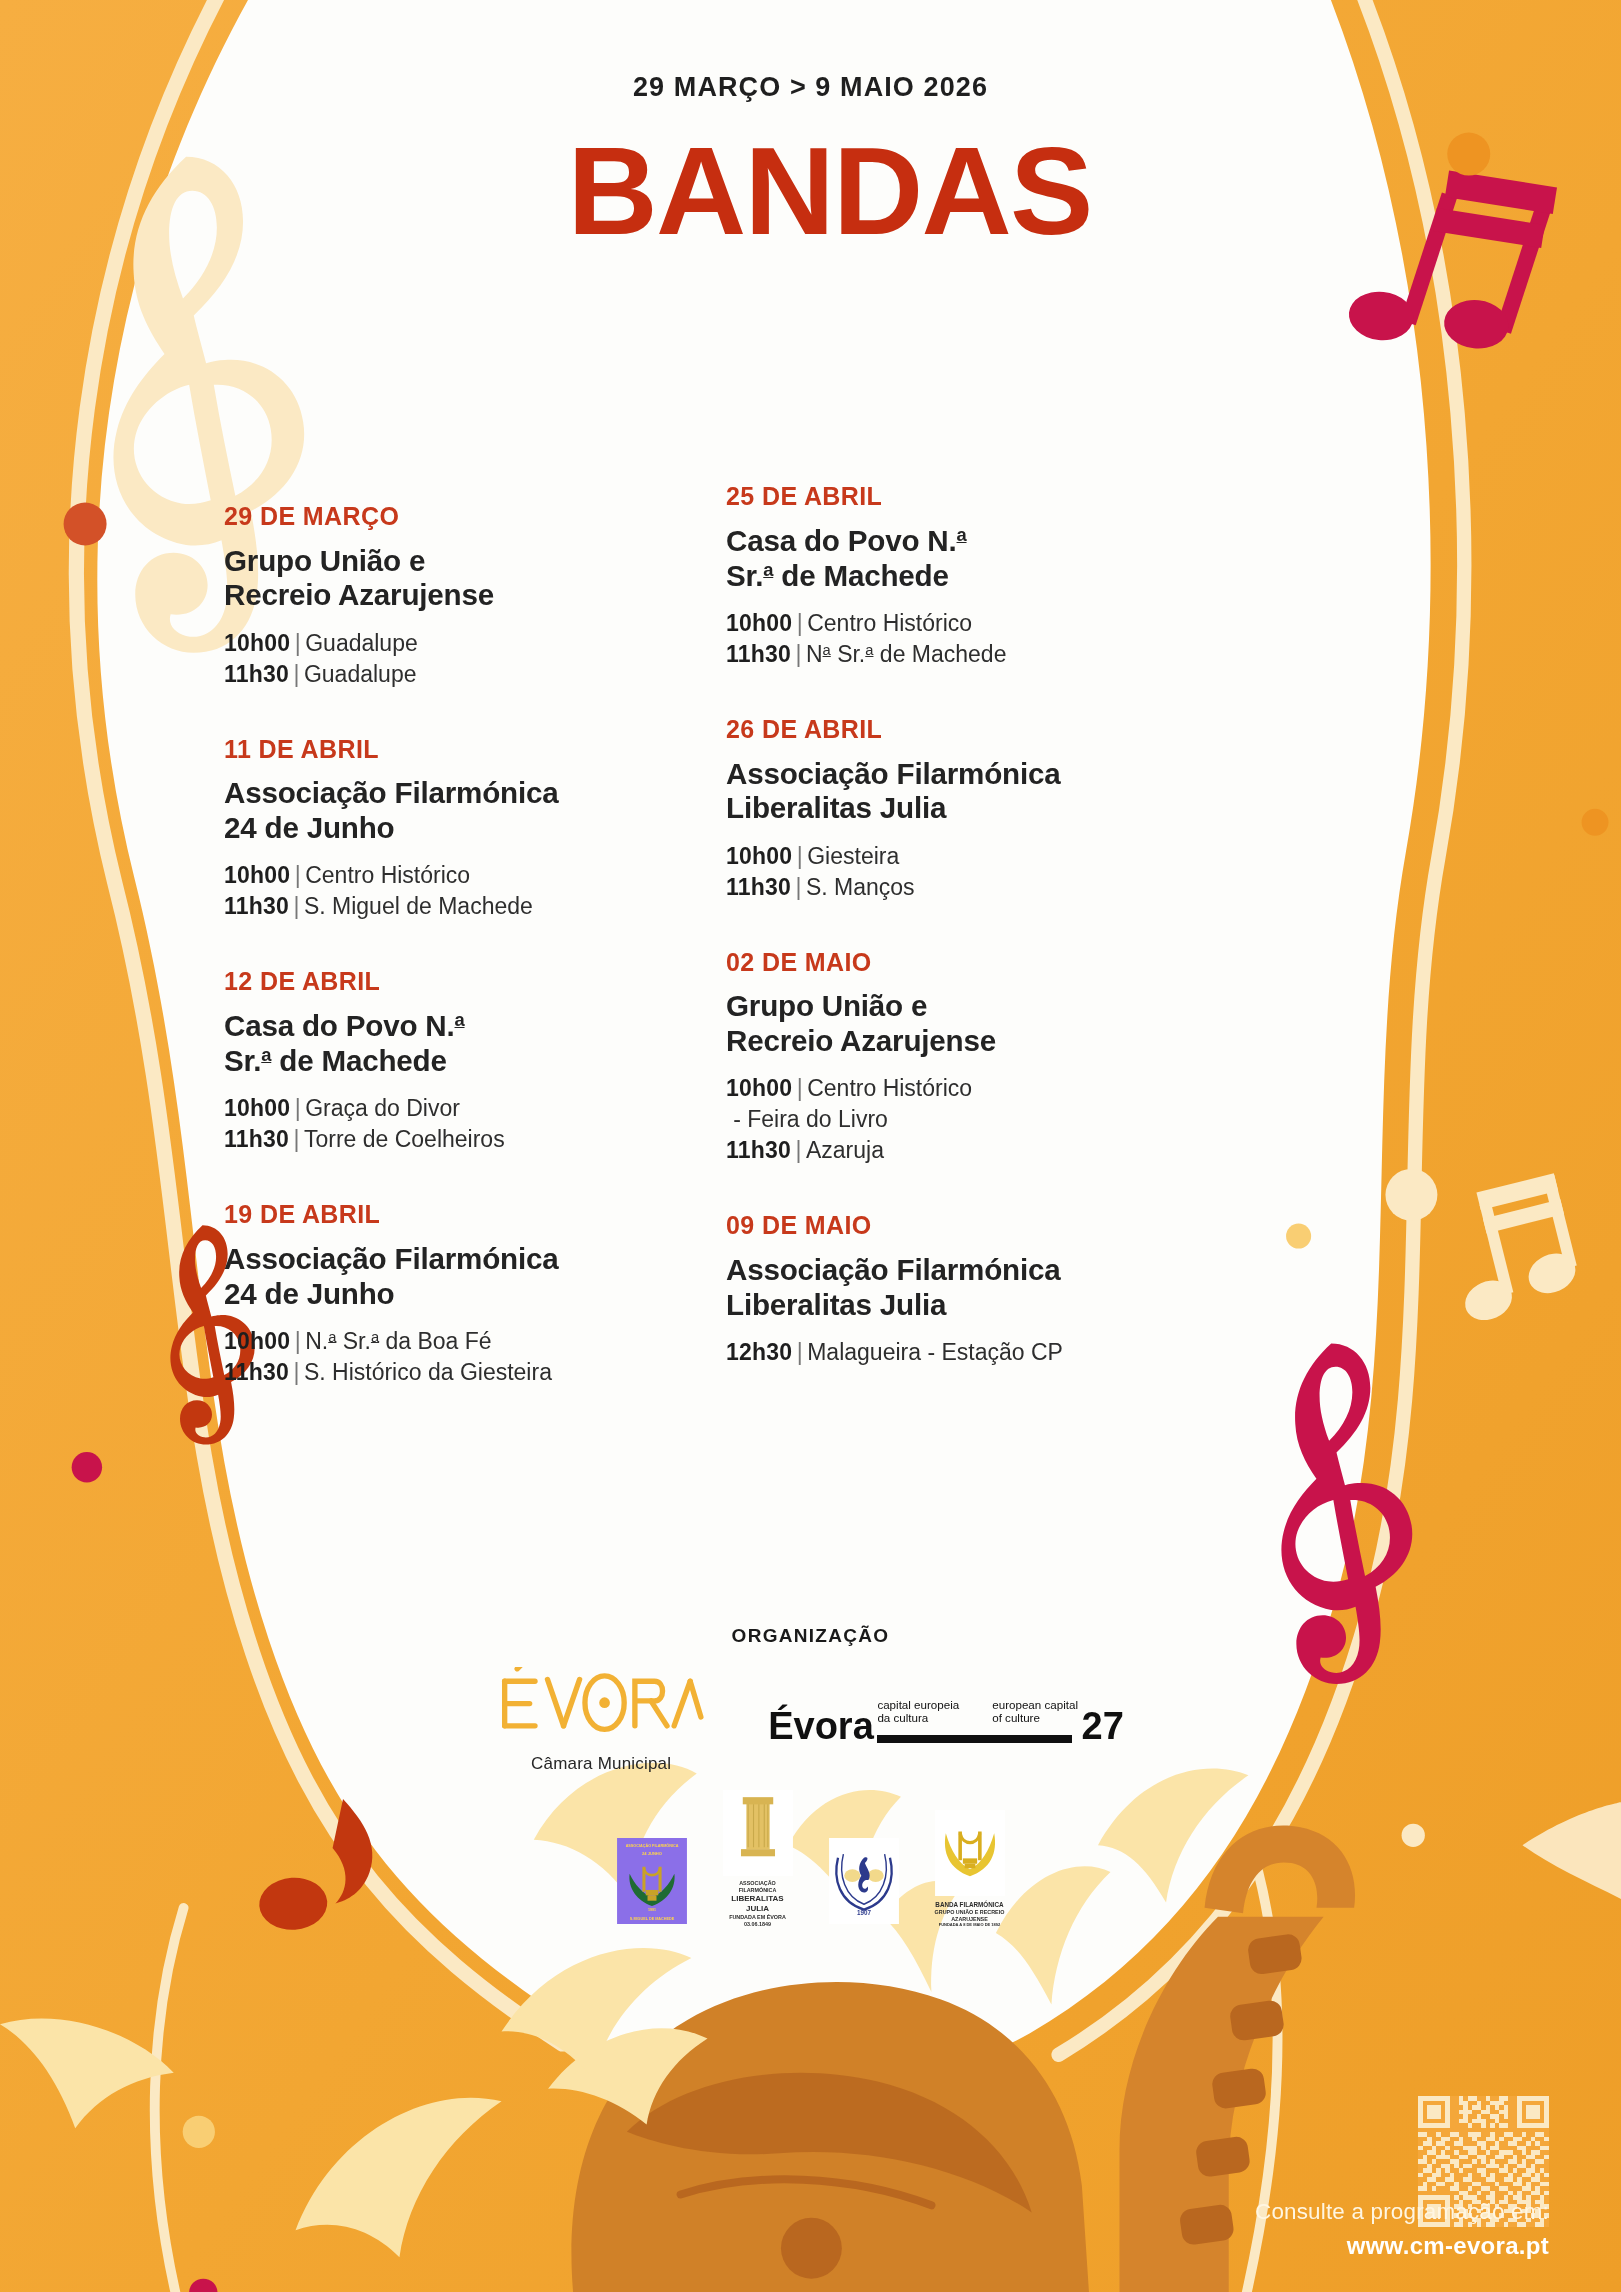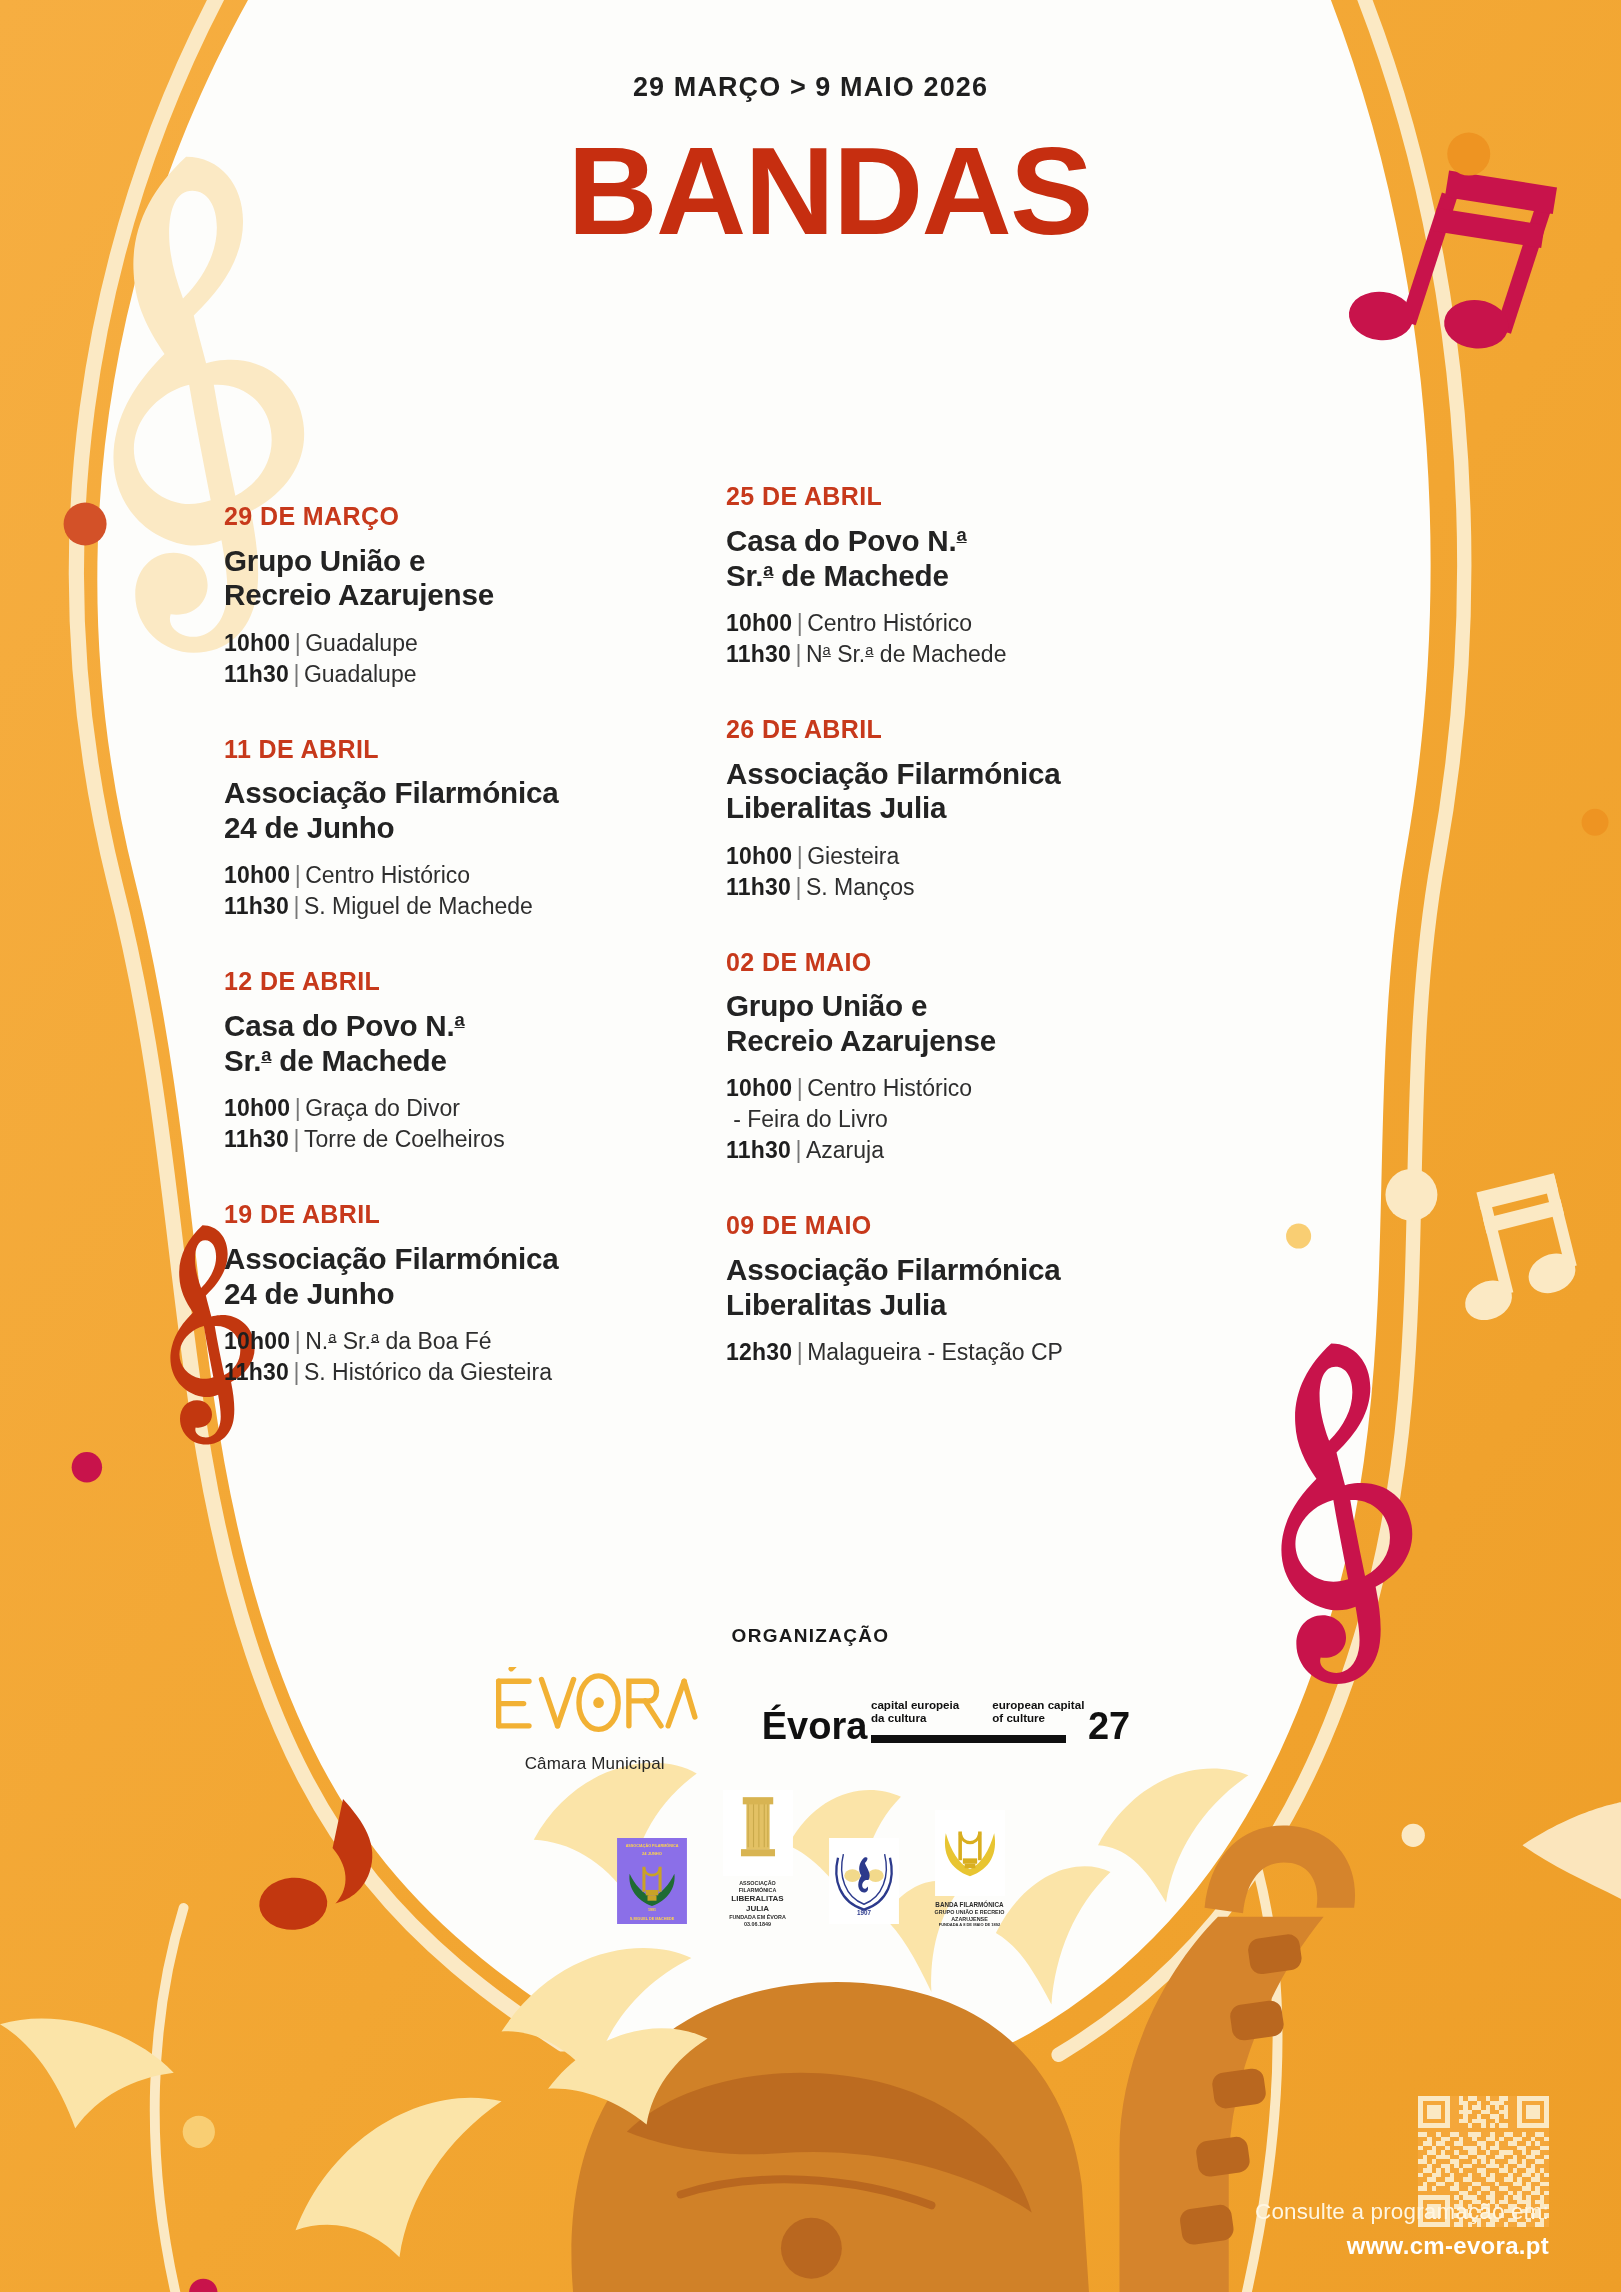--- a/index.html
+++ b/index.html
@@ -69,21 +69,21 @@
     margin-top:19.7px; display:flex; justify-content:center;
     align-items:center; gap:63px;
   }
   .evora-cm { text-align:center; }
   .evora-cm-sub {
     font-size:17px; color:#262626; margin-top:18px; letter-spacing:0.2px;
   }
   .ec27 { display:flex; align-items:flex-end; gap:0; }
   .ec27-word { font-size:38px; font-weight:bold; color:#101010; line-height:0.9; }
   .ec27-mid { position:relative; padding:0 3.6px; }
-  .ec27-caps { display:flex; gap:33px; font-size:11.6px; line-height:1.15; color:#101010; font-weight:bold; text-align:left;}
+  .ec27-caps { display:flex; gap:33px; font-size:11.6px; line-height:1.15; color:#101010; font-weight:normal; text-align:left;}
   .ec27-bar { height:8px; background:#101010; margin-top:10.7px; width:195px; }
   .ec27-num { font-size:38px; font-weight:bold; color:#101010; line-height:0.9; }
 
   .logos-bands {
     margin-top:16px; display:flex; justify-content:center;
     align-items:flex-end; gap:36px;
   }
   .band-logo { width:70px; }
   .band-caption { font-size:5.4px; text-align:center; color:#2b2b2b; line-height:1.25; margin-top:1.8px; font-weight:bold; }
 

